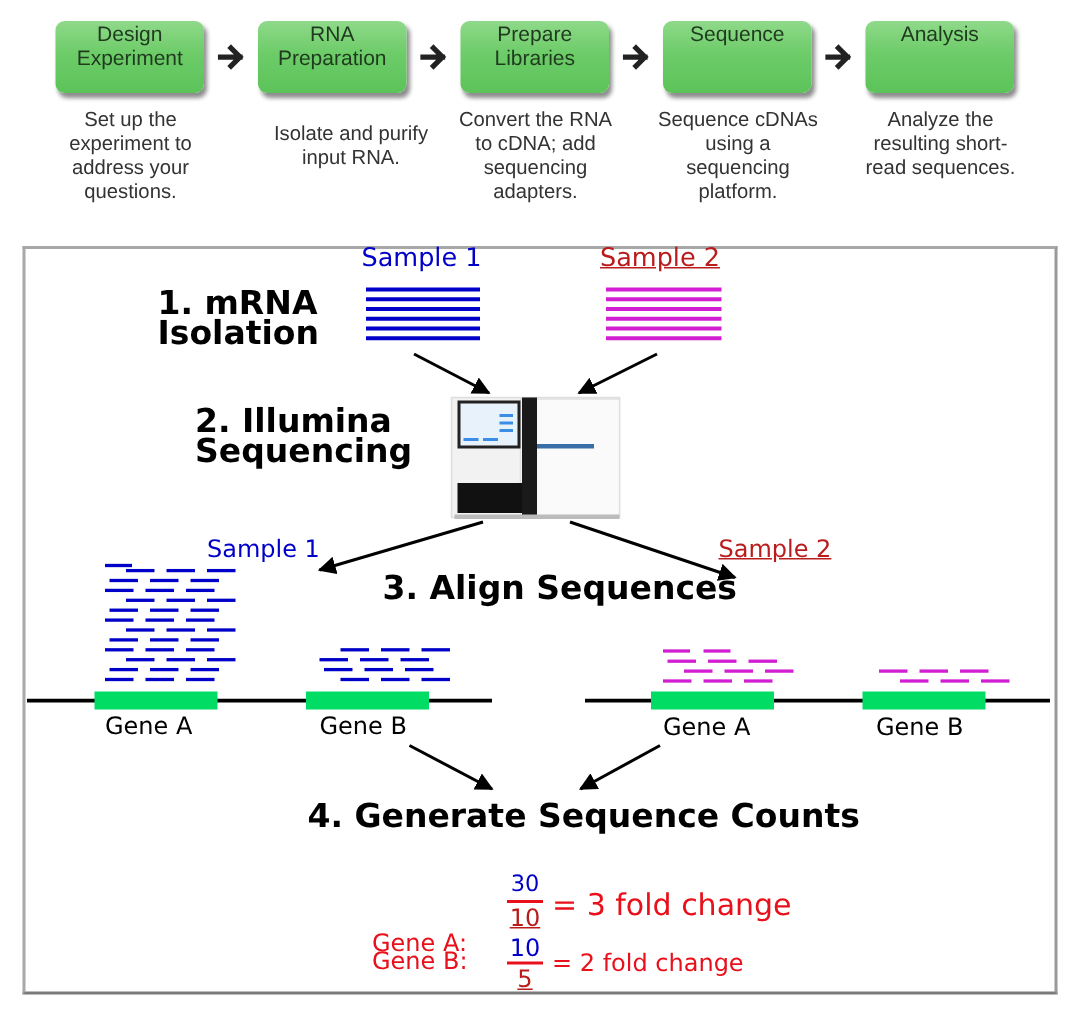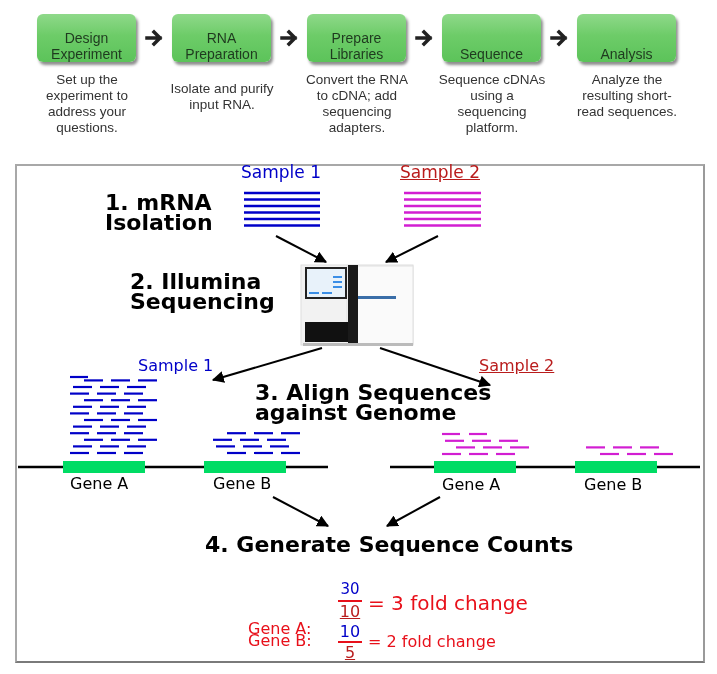--- a/index.html
+++ b/index.html
@@ -2,21 +2,21 @@
 <html><head>
 <meta charset="utf-8">
 <style>
   html, body { margin:0; padding:0; background:#ffffff; }
   body { width:717px; height:674px; position:relative; overflow:hidden; font-family:"Liberation Sans", sans-serif; }
   .step-box {
     position:absolute; top:14px; width:99px; height:48px;
     border-radius:6px;
     background:linear-gradient(to bottom,#8fd98a 0%,#6dcc68 45%,#5cc35a 100%);
     box-shadow:2px 3px 3px rgba(0,0,0,0.45);
-    display:flex; align-items:flex-end; justify-content:center; text-align:center;
+    display:flex; align-items:flex-start; justify-content:center; text-align:center;
     color:#1f3a1f; font-size:14px; line-height:16px; cursor:pointer;
   }
   .step-arrow { position:absolute; top:28px; width:20px; height:20px; }
   .step-desc {
     position:absolute; width:132px; text-align:center; color:#333333;
     font-size:13.5px; line-height:16px;
   }
   #diagram-frame {
     position:absolute; left:15px; top:164px; width:686px; height:495px;
     border:2px solid #a8a8a8; border-right-color:#9a9a9a; border-bottom-color:#7a7a7a; background:#fff;
@@ -57,21 +57,21 @@
   <svg class="step-arrow" style="left:415px" viewBox="0 0 20 20">
       <path d="M2 10 H15 M9 4 L15 10 L9 16" stroke="#222" stroke-width="3.5" fill="none" stroke-linecap="square"></path>
     </svg>
   <svg class="step-arrow" style="left:550px" viewBox="0 0 20 20">
       <path d="M2 10 H15 M9 4 L15 10 L9 16" stroke="#222" stroke-width="3.5" fill="none" stroke-linecap="square"></path>
     </svg>
 
   <div class="step-desc" style="left:21px; top:72px">
     <span>Set up the</span><br><span>experiment to</span><br><span>address your</span><br><span>questions.</span>
   </div>
-  <div class="step-desc" style="left:156px; top:81px">
+  <div class="step-desc" style="left:168px; top:81px">
     <span>Isolate and purify</span><br><span>input RNA.</span>
   </div>
   <div class="step-desc" style="left:291px; top:72px">
     <span>Convert the RNA</span><br><span>to cDNA; add</span><br><span>sequencing</span><br><span>adapters.</span>
   </div>
   <div class="step-desc" style="left:426px; top:72px">
     <span>Sequence cDNAs</span><br><span>using a</span><br><span>sequencing</span><br><span>platform.</span>
   </div>
   <div class="step-desc" style="left:561px; top:72px">
     <span>Analyze the</span><br><span>resulting short-</span><br><span>read sequences.</span>
@@ -207,21 +207,21 @@
   <span>1. mRNA</span><br><span>Isolation</span>
 </div>
 <div class="dtext bold" style="left:130px; top:272px; width:120px">
   <span>2. Illumina</span><br><span>Sequencing</span>
 </div>
 
 <div class="dtext s1" style="left:138px; top:356px; font-size:16px">Sample 1</div>
 <div class="dtext s2" style="left:479px; top:356px; font-size:16px">Sample 2</div>
 
 <div class="dtext bold" style="left:255px; top:383px; width:190px">
-  <span>3. Align Sequences</span><br><span>against Genome</span>
+  <span>3. Align Sequences</span><br>
 </div>
 
 <div class="dtext" style="left:70px; top:474px; font-size:16px; color:#000">Gene A</div>
 <div class="dtext" style="left:213px; top:474px; font-size:16px; color:#000">Gene B</div>
 <div class="dtext" style="left:442px; top:475px; font-size:16px; color:#000">Gene A</div>
 <div class="dtext" style="left:584px; top:475px; font-size:16px; color:#000">Gene B</div>
 
 <div class="dtext bold" style="left:205px; top:535px; width:300px">
   <span>4. Generate Sequence Counts</span><br>
 </div>

